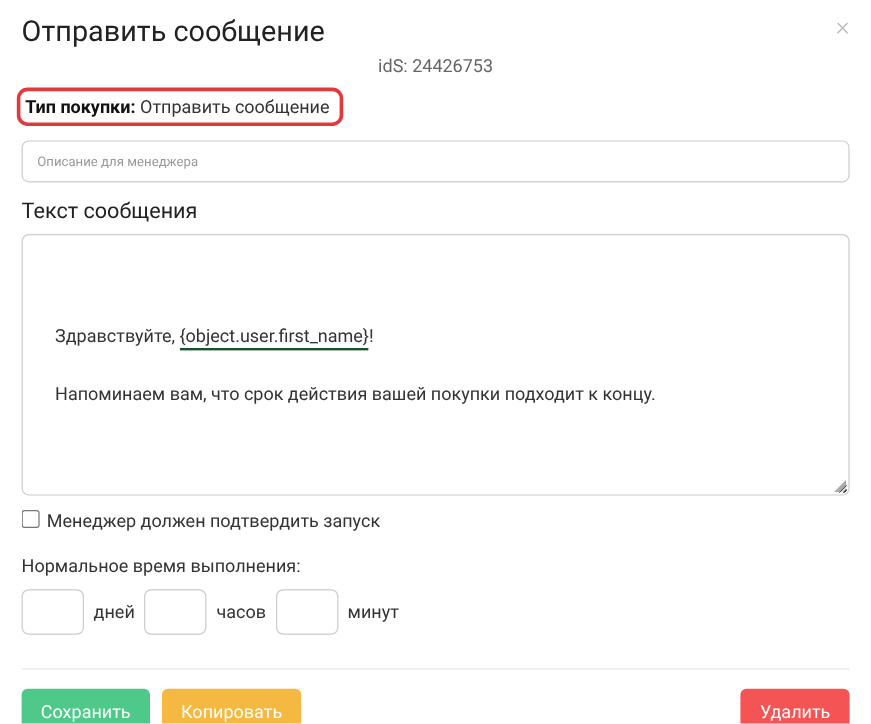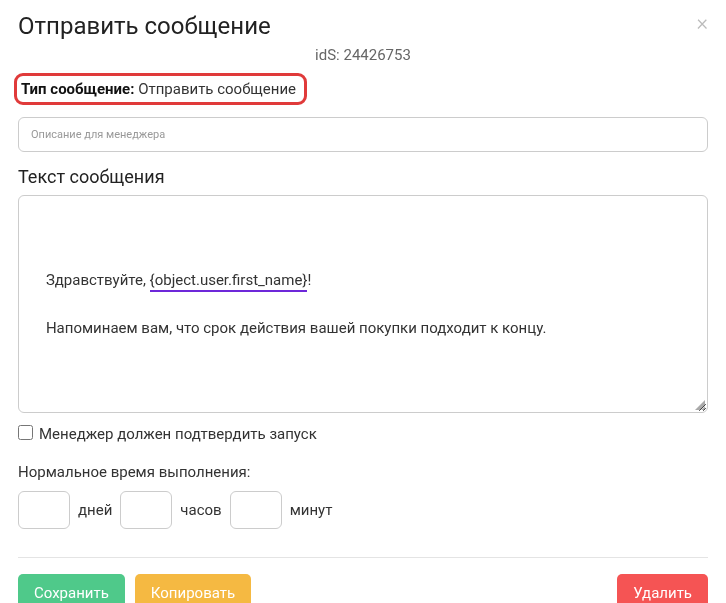--- a/index.html
+++ b/index.html
@@ -102,21 +102,21 @@
       overflow: auto;
       white-space: pre-wrap;
       font-family: inherit;
       position: relative;
       margin-bottom: 12px;
     }
     .msg-text {
       line-height: 1.6;
     }
     .underline-red {
-      border-bottom: 2px solid #6d28d9;
+      border-bottom: 2px solid #14532d;
       padding-bottom: 1px;
     }
     .resize-handle {
       position: absolute;
       bottom: 2px;
       right: 2px;
       width: 12px;
       height: 12px;
       cursor: nwse-resize;
     }
@@ -207,21 +207,21 @@
 <div class="header">
   <h1 class="title">Отправить сообщение</h1>
   <span class="close-icon">×</span>
 </div>
 
 <div class="subheader">
   <span class="ids">idS: 24426753</span>
 </div>
 
 <div class="op-type-wrap">
-  <span class="op-type-label"><span>Тип сообщение</span>: </span><span class="op-type-value">Отправить сообщение</span>
+  <span class="op-type-label"><span>Тип покупки</span>: </span><span class="op-type-value">Отправить сообщение</span>
 </div>
 
 <input type="text" class="desc-input" placeholder="Описание для менеджера" style="">
 
 <div class="section-label">Текст сообщения</div>
 
 <div class="msg-box">
   <div class="msg-text">
     <span>Здравствуйте, </span><span class="underline-red">{object.user.first_name}</span><span>!</span><br>
     <span>Напоминаем вам, что срок действия вашей покупки подходит к концу.</span>

